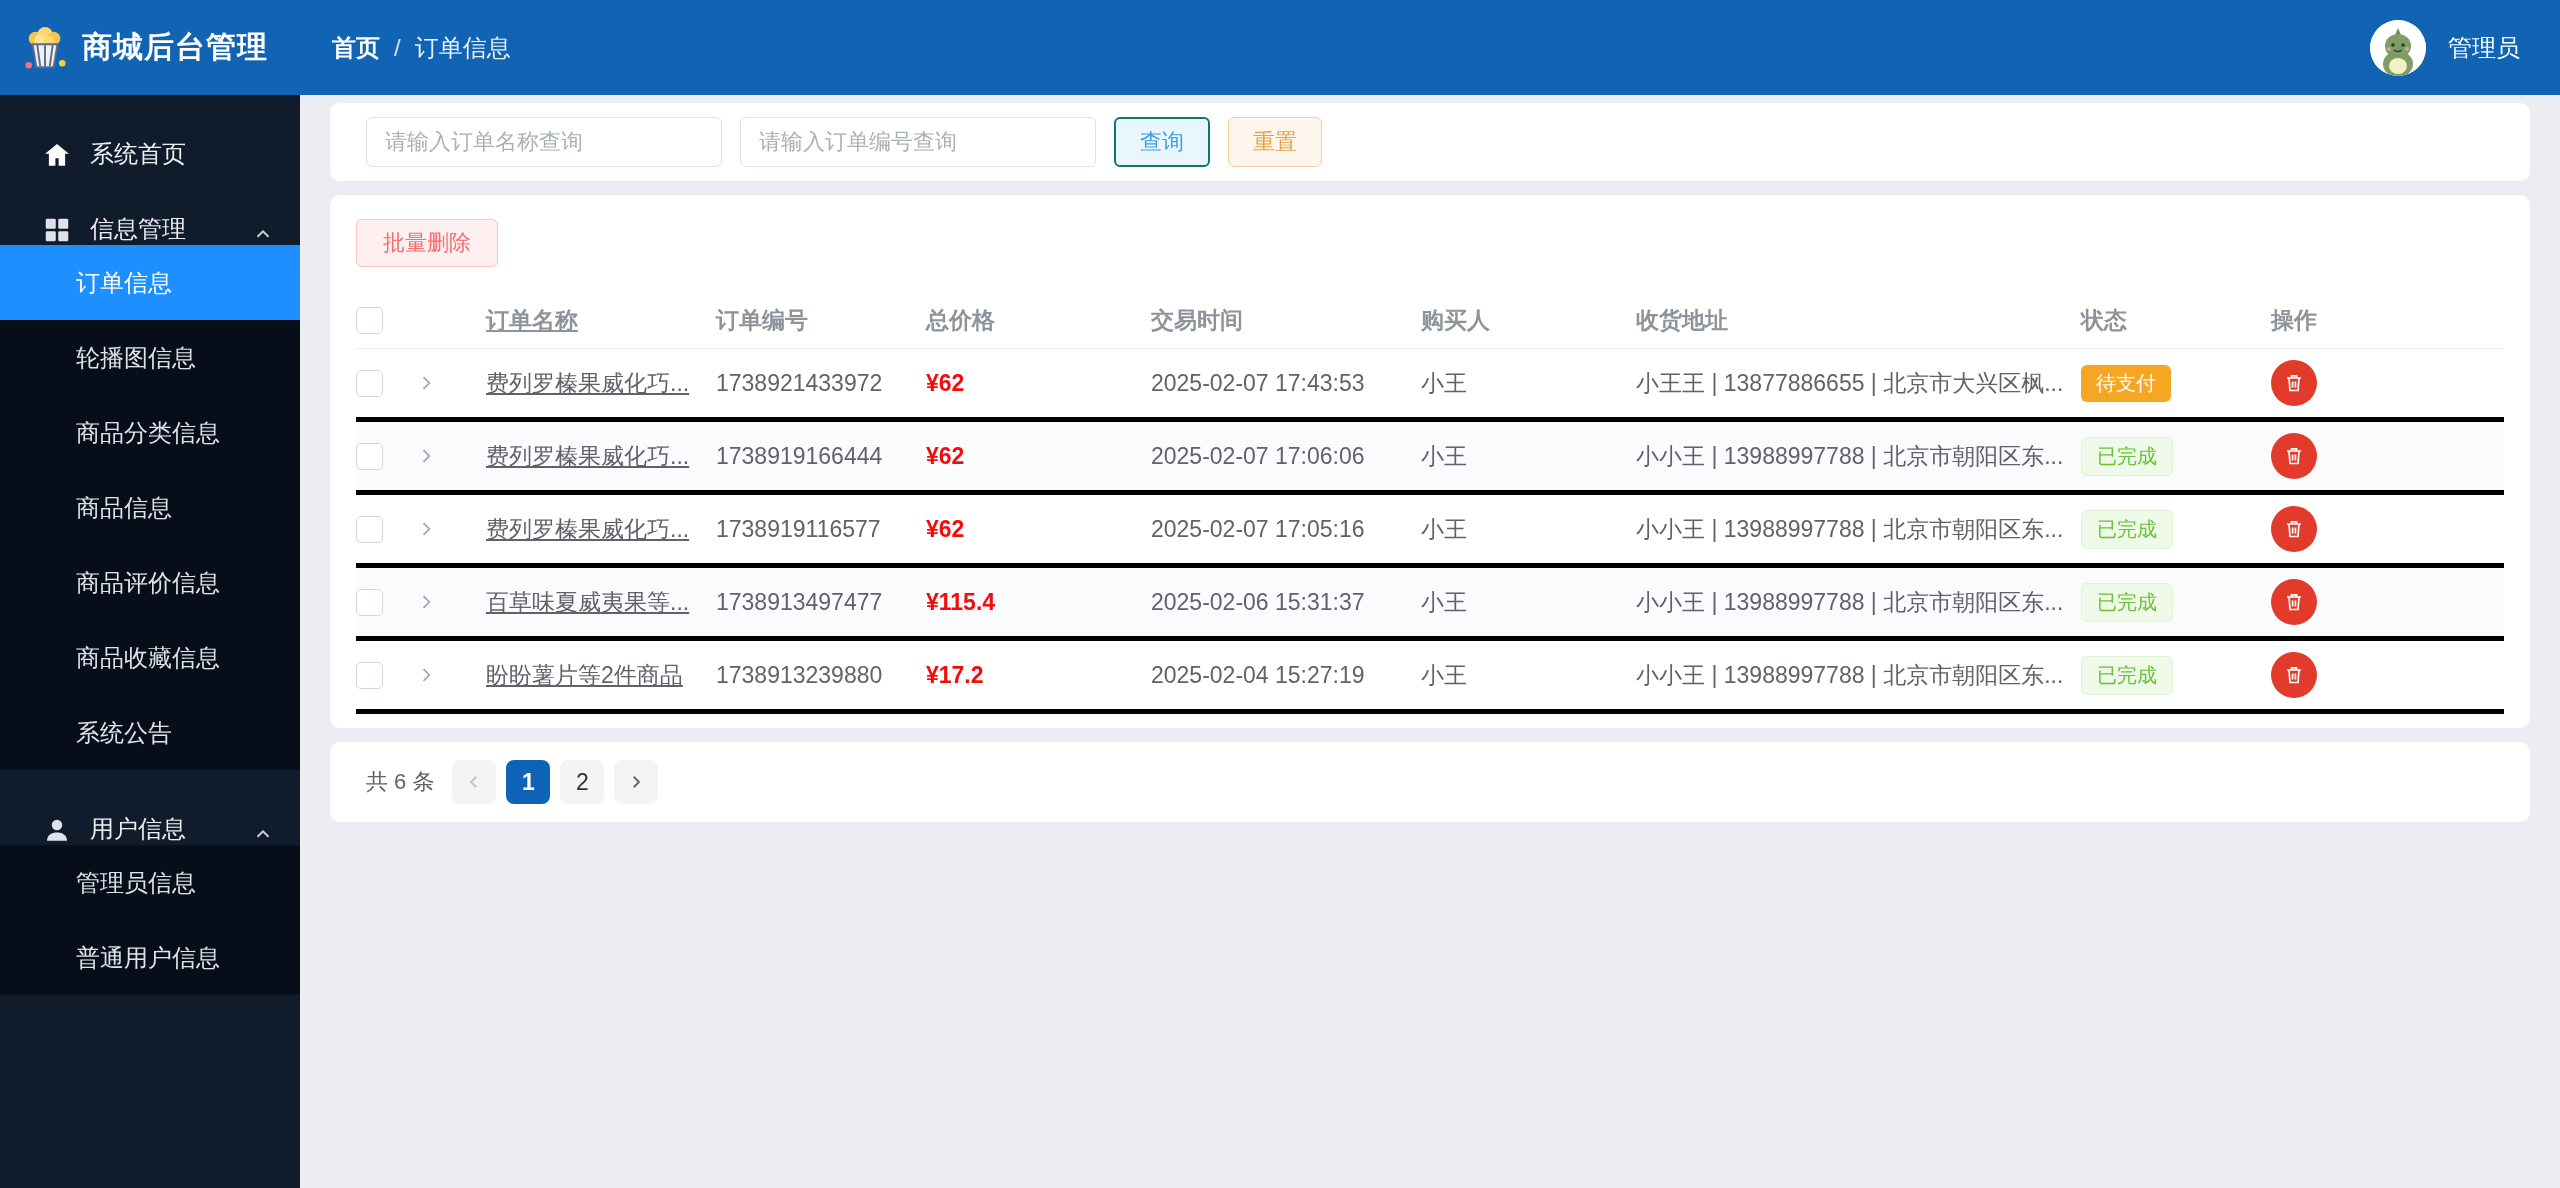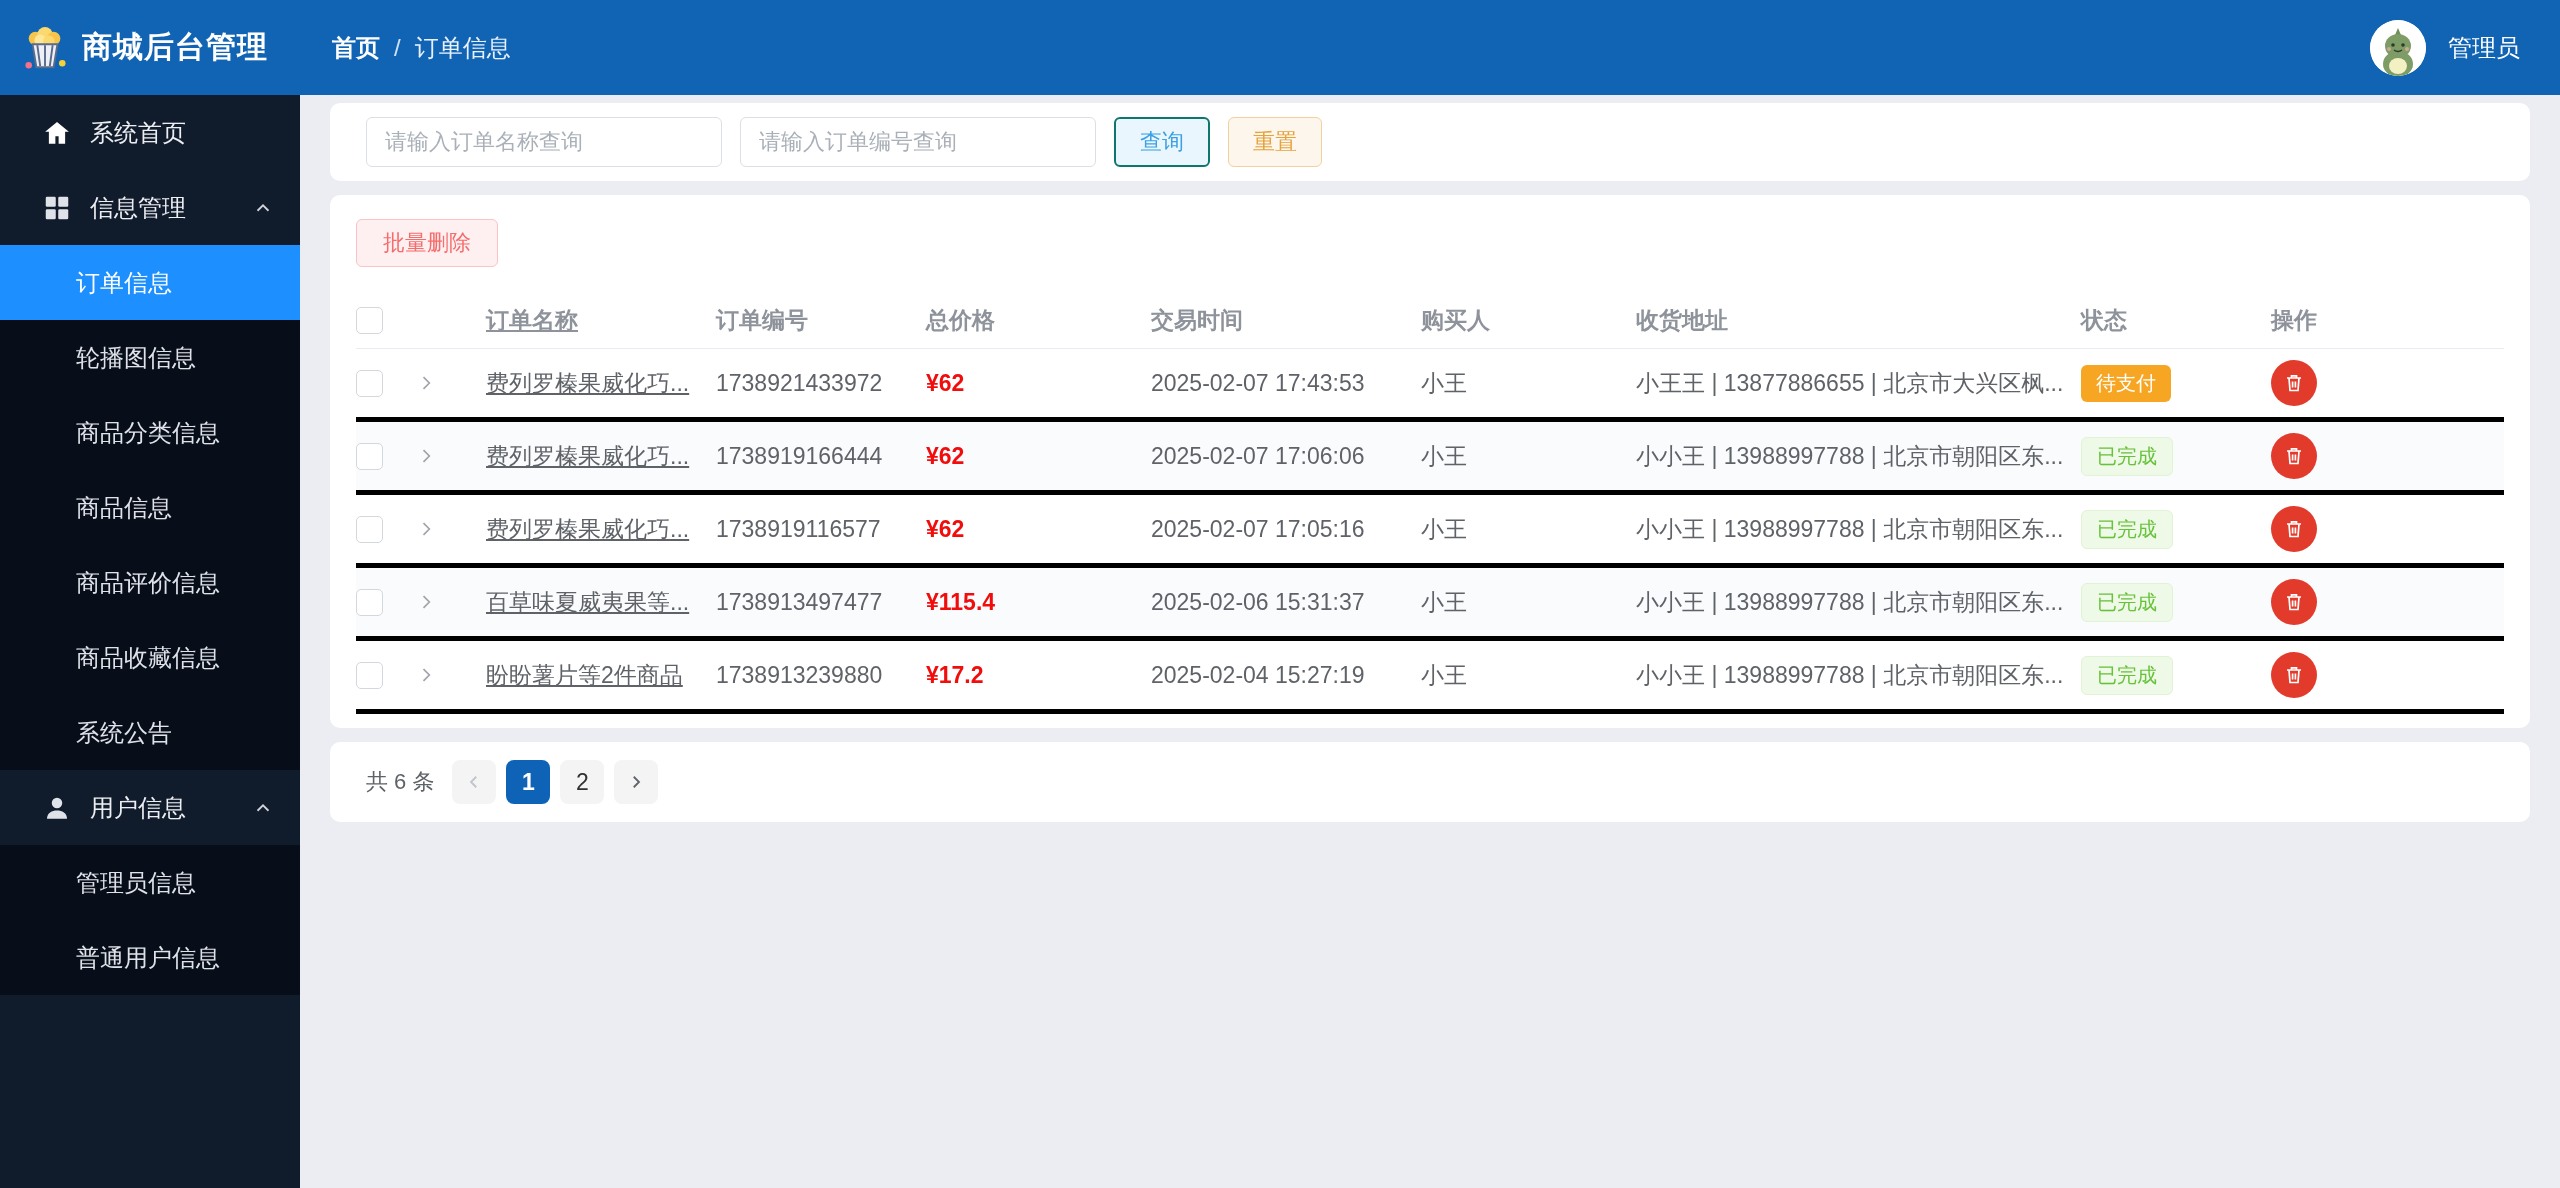--- a/index.html
+++ b/index.html
@@ -16,21 +16,21 @@
   .crumb-sep { color:#cfe2f5; font-size:24px; }
   .crumb-cur { color:#e8f1fa; font-size:24px; }
   .topbar-right { margin-left:auto; display:flex; align-items:center; gap:22px; padding-right:40px; }
   .avatar { width:56px; height:56px; border-radius:50%; background:#ffffff; overflow:hidden;
             display:flex; align-items:center; justify-content:center; }
   .admin-name { color:#ffffff; font-size:24px; }
 
   
   .sidebar { position:absolute; left:0; top:95px; width:300px; height:1093px;
              background:#101b2c; }
-  .nav-item { height:75px; display:flex; align-items:center; padding:0 26px 0 42px;
+  .nav-item { height:75px; display:flex; align-items:flex-end; padding:0 26px 0 42px;
               color:#eceef1; font-size:24px; cursor:pointer; }
   .nav-item .nav-ic { width:30px; height:30px; margin-right:18px; flex:0 0 auto; }
   .nav-item .grow { flex:1; }
   .submenu { background:#070d19; }
   .sub-item { height:75px; display:flex; align-items:center; padding-left:76px;
               color:#dfe3e9; font-size:24px; cursor:pointer; }
   .sub-item.active { background:#1e8fff; color:#ffffff; }
 
   
   .main { position:absolute; left:300px; top:95px; width:2260px; height:1093px;

